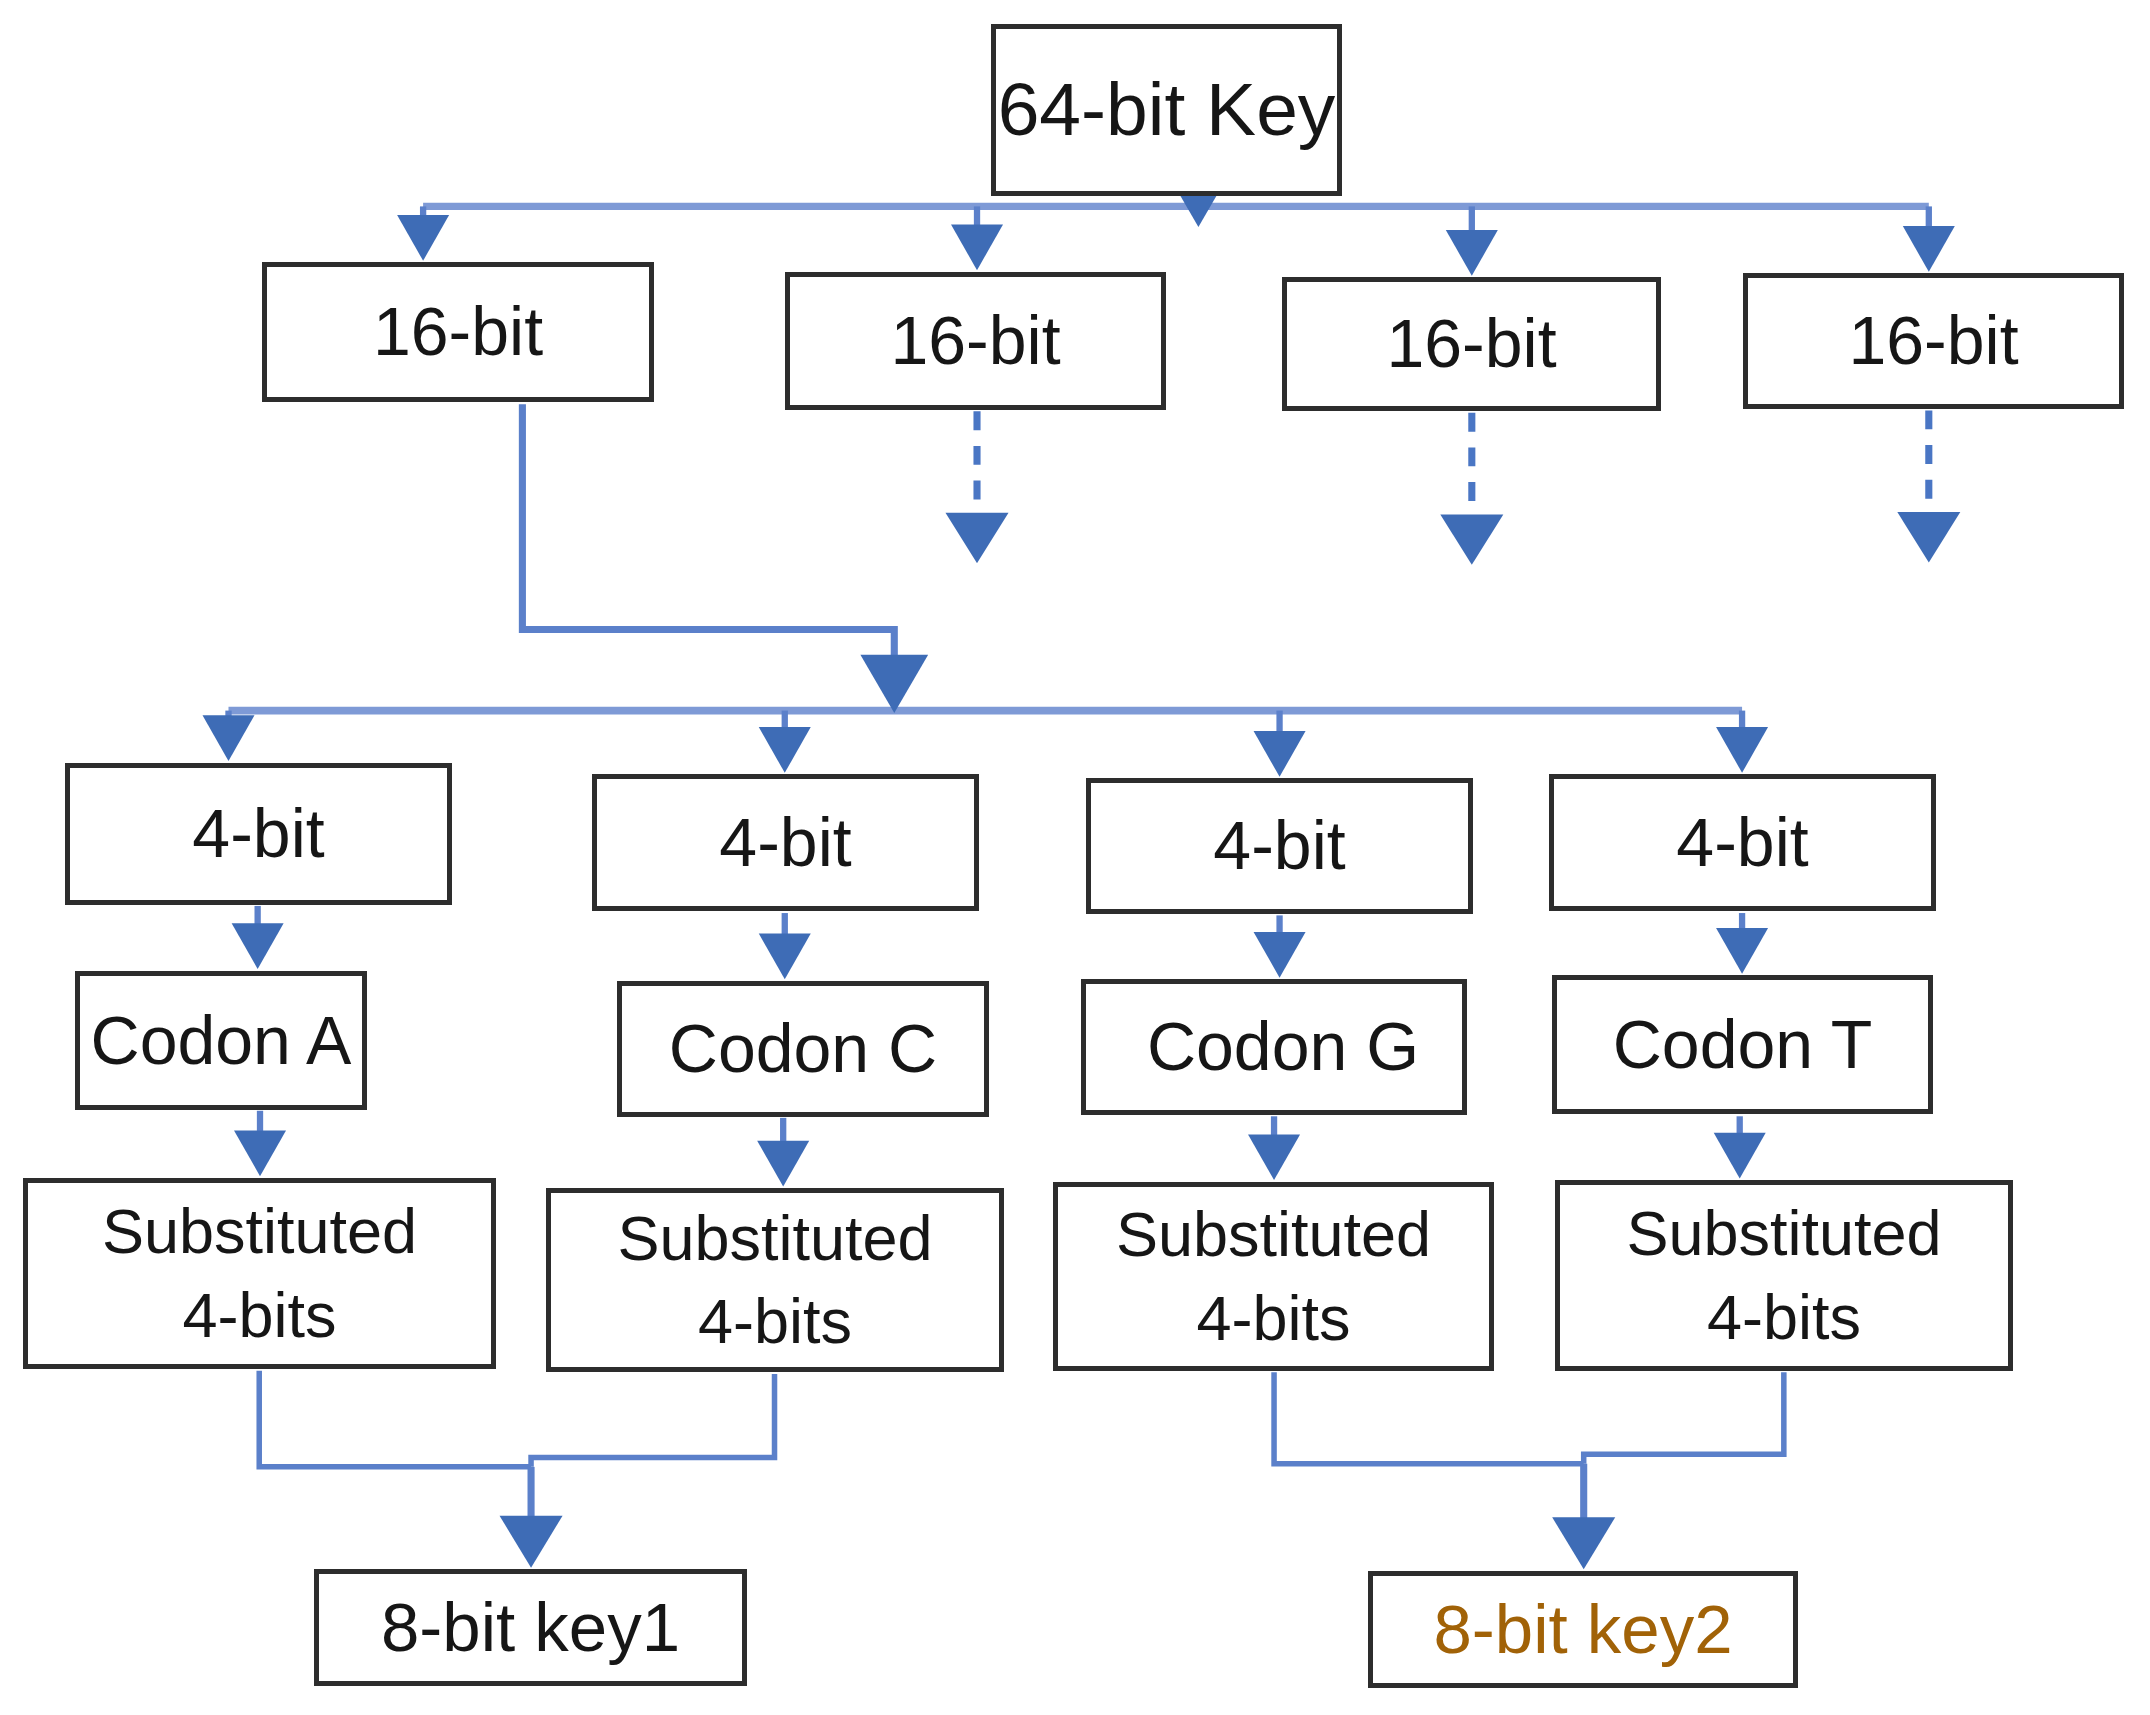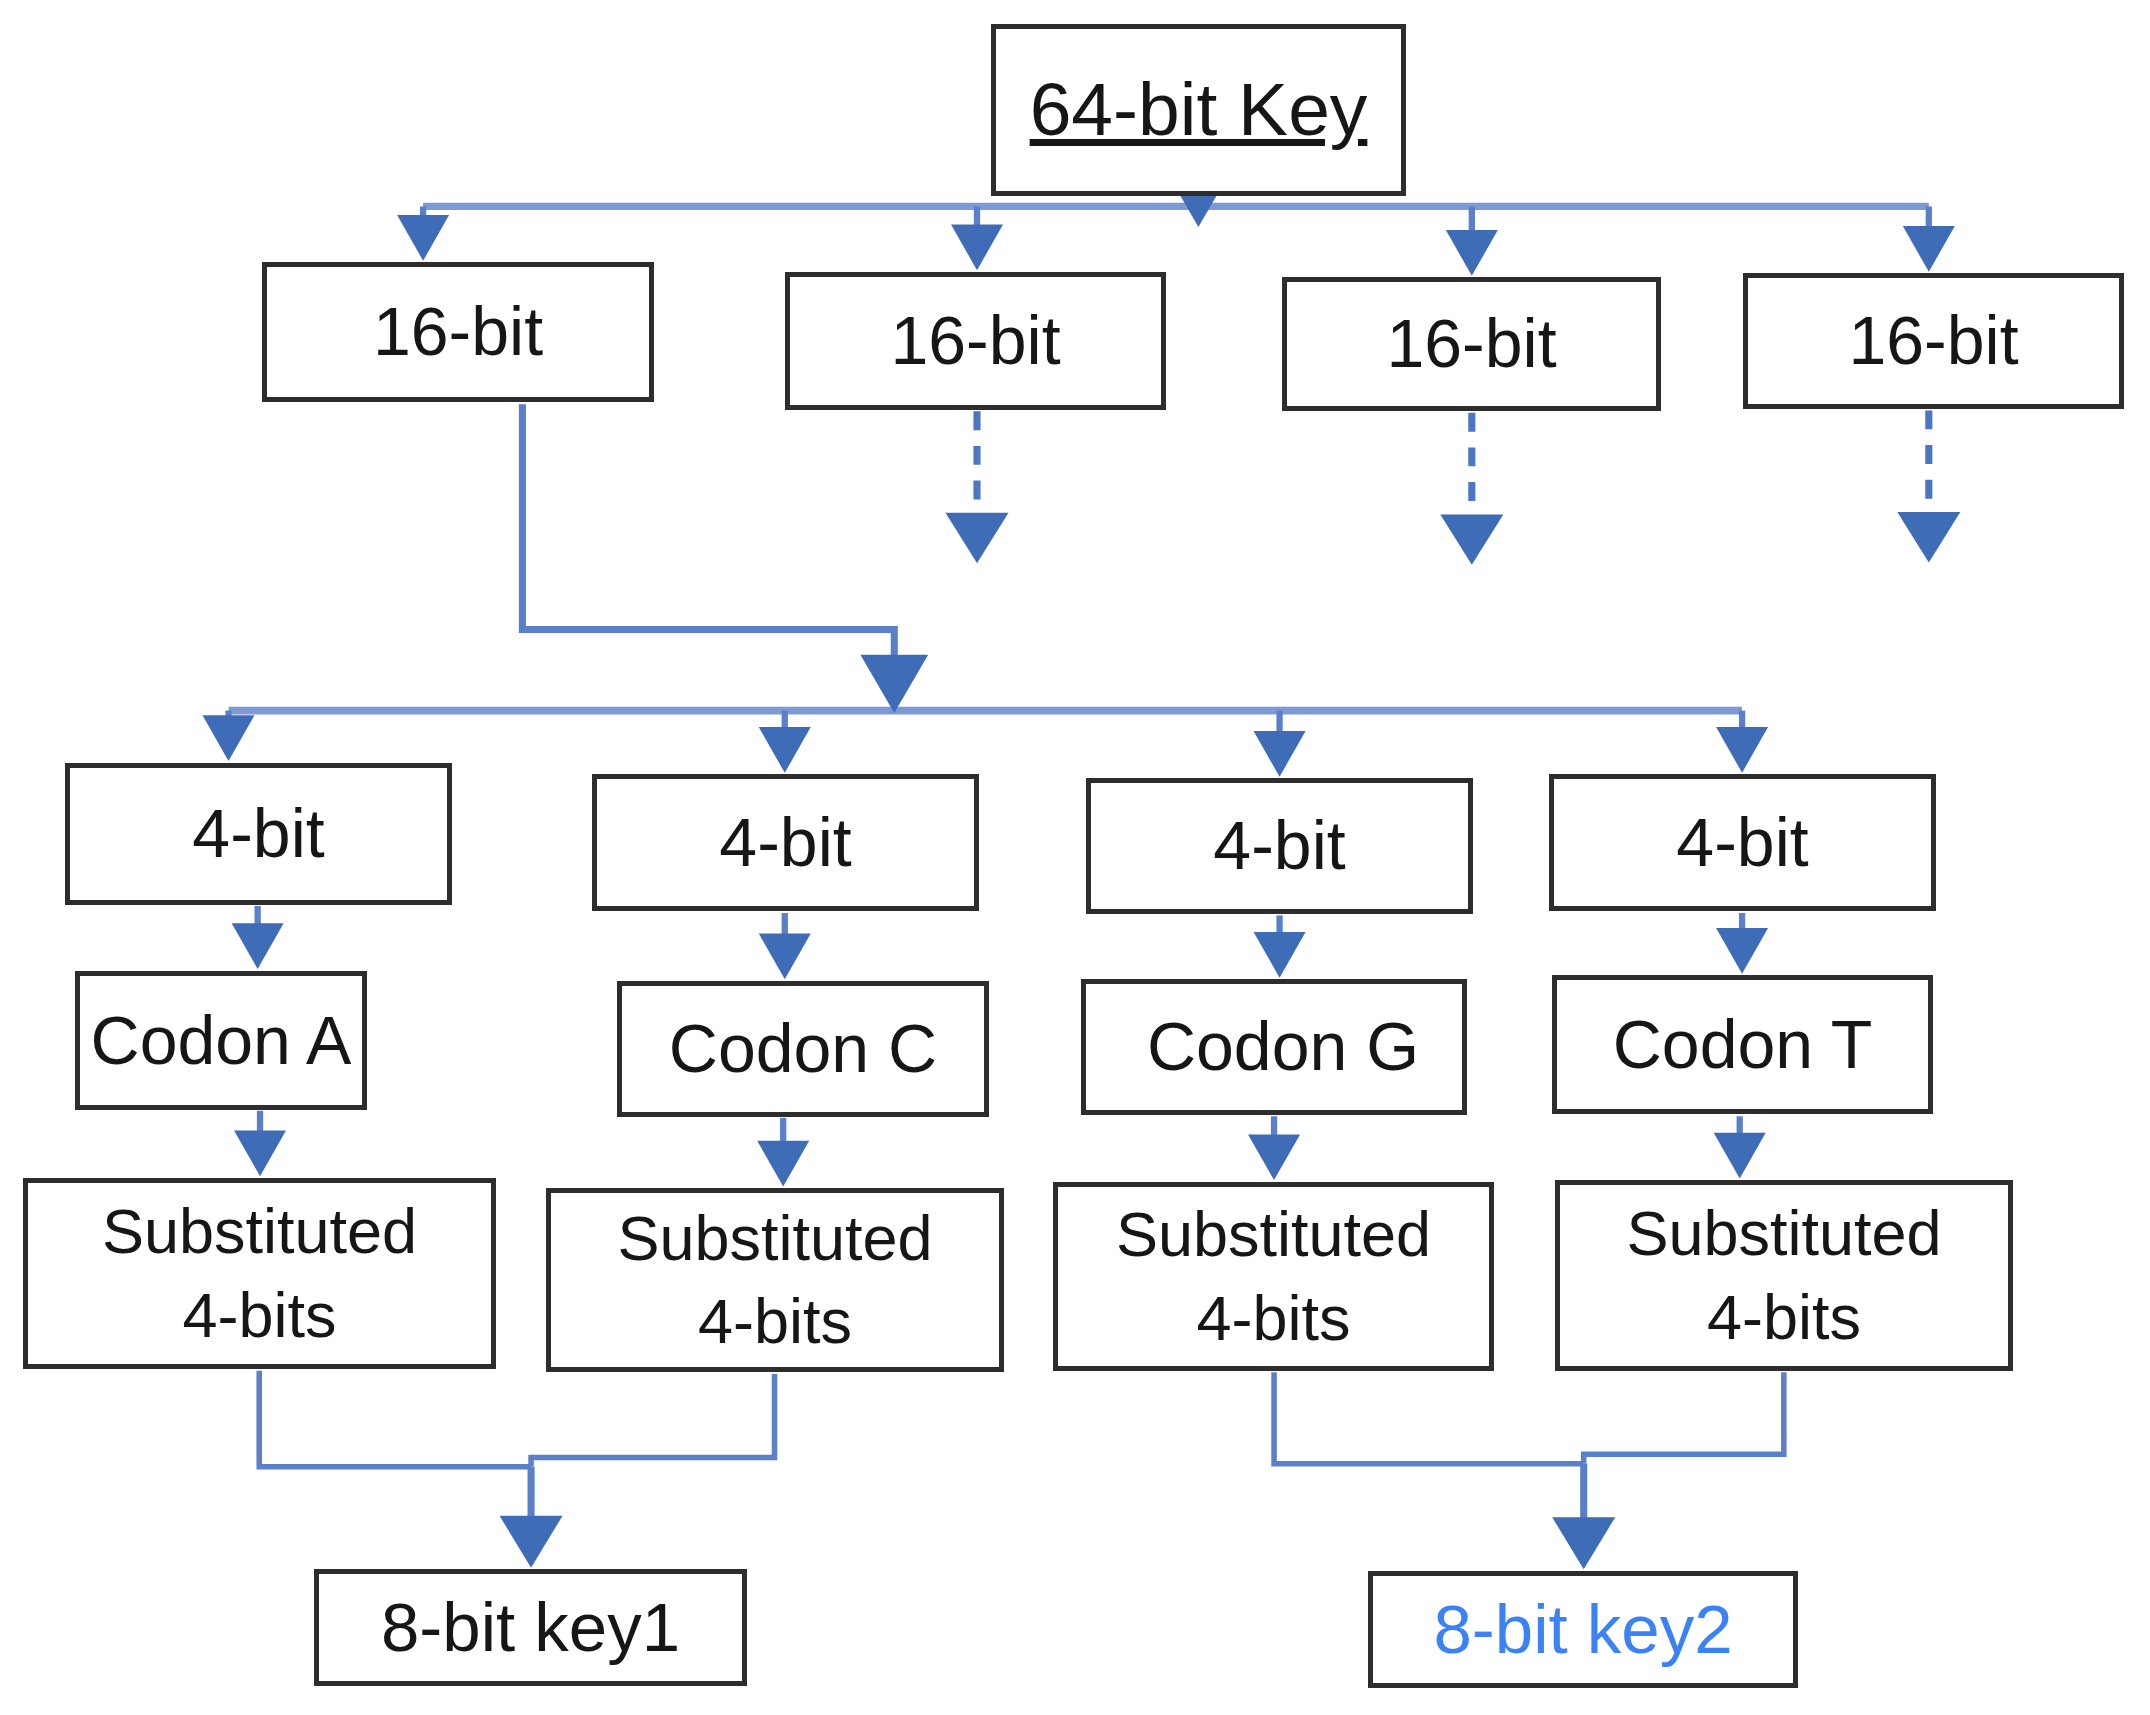--- a/index.html
+++ b/index.html
@@ -81,21 +81,21 @@
       <polygon points="1591,1183 1657,1183 1624,1241" fill="#3e6cb6"></polygon>
       <polygon points="2178,1178 2244,1178 2211,1236" fill="#3e6cb6"></polygon>
       <polygon points="297,1435 363,1435 330,1493" fill="#3e6cb6"></polygon>
       <polygon points="961,1448 1027,1448 994,1506" fill="#3e6cb6"></polygon>
       <polygon points="1584,1440 1650,1440 1617,1498" fill="#3e6cb6"></polygon>
       <polygon points="2175,1438 2241,1438 2208,1496" fill="#3e6cb6"></polygon>
       <polygon points="634,1924 714,1924 674,1990" fill="#3e6cb6"></polygon>
       <polygon points="1970,1926 2050,1926 2010,1992" fill="#3e6cb6"></polygon>
     </svg>
   <div id="node-layer">
-      <div class="node" style="left: 991px; top: 23.6px; width: 415px; height: 172px; font-size: 75px; border: 5.5px solid rgb(45, 45, 45); color: rgb(22, 22, 22); text-decoration: underline;">
+      <div class="node" style="left: 991px; top: 23.6px; width: 351px; height: 172px; font-size: 75px; border: 5.5px solid rgb(45, 45, 45); color: rgb(22, 22, 22);">
         <span class="lbl">64-bit Key</span>
       </div>
       <div class="node" style="left: 262px; top: 262px; width: 392px; height: 140px; font-size: 68px; border: 5.5px solid rgb(45, 45, 45); color: rgb(22, 22, 22);">
         <span class="lbl">16-bit</span>
       </div>
       <div class="node" style="left: 785px; top: 272px; width: 381px; height: 138px; font-size: 68px; border: 5.5px solid rgb(45, 45, 45); color: rgb(22, 22, 22);">
         <span class="lbl">16-bit</span>
       </div>
       <div class="node" style="left: 1282px; top: 277px; width: 379px; height: 134px; font-size: 68px; border: 5.5px solid rgb(45, 45, 45); color: rgb(22, 22, 22);">
         <span class="lbl">16-bit</span>
@@ -139,18 +139,18 @@
         <span class="lbl">Substituted</span>
         <span class="lbl">4-bits</span>
       </div>
       <div class="node" style="left: 1555px; top: 1180px; width: 458px; height: 191px; font-size: 63px; border: 5.5px solid rgb(45, 45, 45); color: rgb(22, 22, 22);">
         <span class="lbl">Substituted</span>
         <span class="lbl">4-bits</span>
       </div>
       <div class="node" style="left: 314px; top: 1569px; width: 433px; height: 117px; font-size: 69px; border: 5.5px solid rgb(45, 45, 45); color: rgb(22, 22, 22);">
         <span class="lbl">8-bit key1</span>
       </div>
-      <div class="node" style="left: 1368px; top: 1571px; width: 430px; height: 117px; font-size: 69px; border: 5.5px solid rgb(45, 45, 45); color: #3b82f6;">
+      <div class="node" style="left: 1368px; top: 1571px; width: 430px; height: 117px; font-size: 69px; border: 5.5px solid rgb(45, 45, 45); color: #a16207;">
         <span class="lbl">8-bit key2</span>
       </div>
     </div>
 </div>
 
 
 </body></html>

